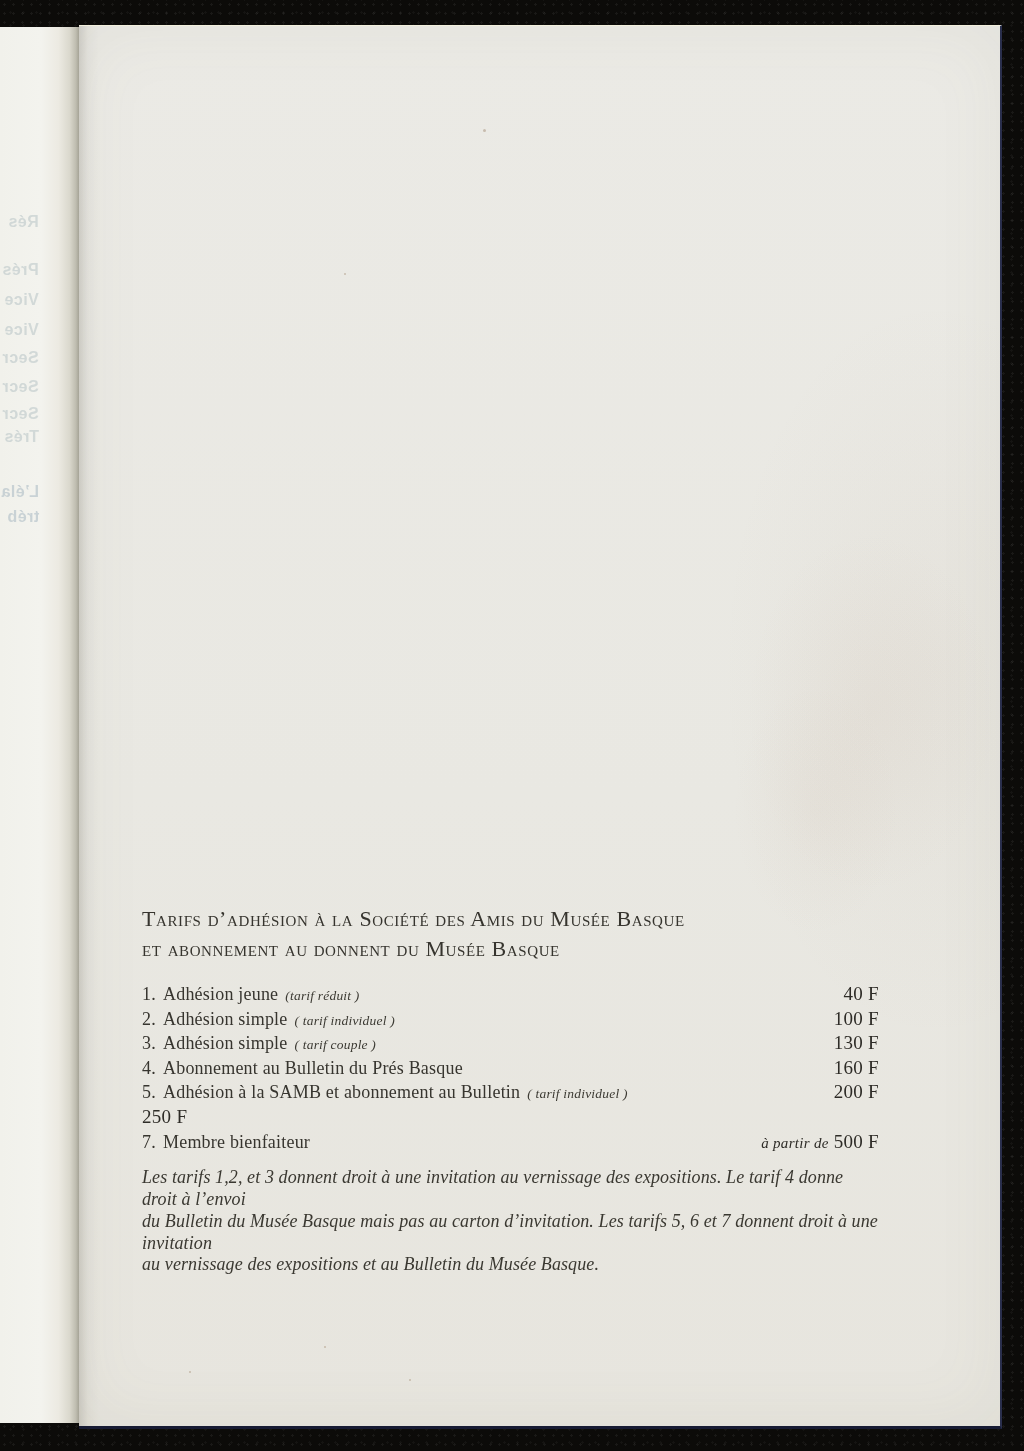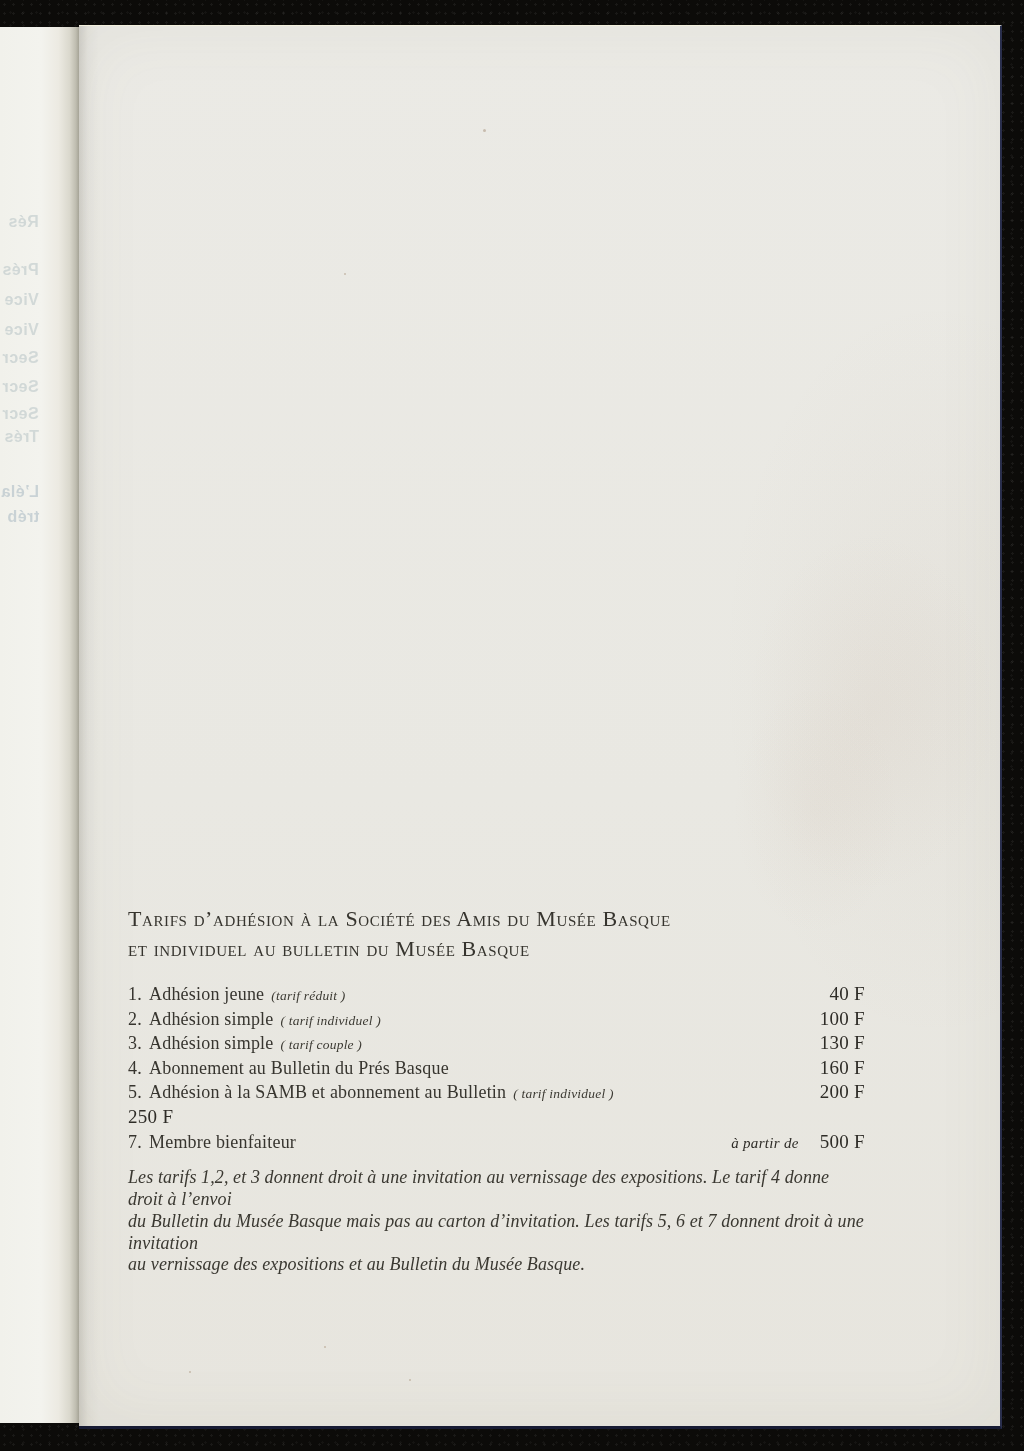--- a/index.html
+++ b/index.html
@@ -53,21 +53,21 @@
       linear-gradient(180deg, #ebeae5 0%, #e9e8e2 55%, #e7e5de 100%);
     border-top: 1px solid #f2efdc;
     border-right: 2px solid #2a2f4d;
     border-bottom: 3px solid #171b33;
     box-shadow: inset 0 0 70px rgba(120,110,90,0.07);
   }
   .speck { position: absolute; border-radius: 50%; background: rgba(135,102,72,0.35); }
 
   
   .content {
-    position: absolute; left: 49px; top: 878px;
+    position: absolute; left: 63px; top: 878px;
     width: 737px;
     color: #37352f;
   }
   .title {
     font-variant: small-caps;
     font-size: 22px;
     line-height: 30px;
     letter-spacing: 0.6px;
     color: #36342e;
   }
@@ -77,21 +77,21 @@
     justify-content: space-between;
     align-items: baseline;
     height: 24.6px;
     gap: 36px;
   }
   .row-left { font-size: 18px; letter-spacing: 0.2px; white-space: nowrap; }
   .num { display: inline-block; min-width: 21px; }
   .note { font-style: italic; font-size: 13.5px; margin-left: 7px; color: #3c3a33; }
   .note:empty { margin-left: 0; }
   .row-right { font-size: 19px; white-space: nowrap; color: #2e2c27; letter-spacing: 0.3px; }
-  .price-prefix { font-style: italic; font-size: 15px; margin-right: 21px; }
+  .price-prefix { font-style: italic; font-size: 15px; margin-right: 5px; }
   .price-prefix:empty { margin-right: 0; }
   .footnote {
     margin-top: 12px;
     font-style: italic;
     font-size: 18px;
     line-height: 21.8px;
     letter-spacing: 0.1px;
     color: #3a3831;
   }
 </style>
@@ -114,21 +114,21 @@
 <div class="page">
   <div class="speck" style="left:404px; top:103px; width:3px; height:3px;"></div>
   <div class="speck" style="left:265px; top:247px; width:2px; height:2px;"></div>
   <div class="speck" style="left:245px; top:1320px; width:2px; height:2px;"></div>
   <div class="speck" style="left:110px; top:1345px; width:2px; height:2px;"></div>
   <div class="speck" style="left:330px; top:1353px; width:2px; height:2px;"></div>
 
   <div class="content">
     <div class="title">
       <div>Tarifs d’adhésion à la Société des Amis du Musée Basque</div>
-      <div>et individuel au bulletin du Musée Basque</div>
+      <div>et abonnement au donnent du Musée Basque</div>
     </div>
 
     <div class="tariff-list">
       <div class="row">
         <div class="row-left"><span class="num">1.</span><span class="label">Adhésion jeune</span><span class="note">(tarif réduit )</span></div>
         <div class="row-right"><span class="price-prefix"></span><span class="price">40 F</span></div>
       </div>
       <div class="row">
         <div class="row-left"><span class="num">2.</span><span class="label">Adhésion simple</span><span class="note">( tarif individuel )</span></div>
         <div class="row-right"><span class="price-prefix"></span><span class="price">100 F</span></div>

